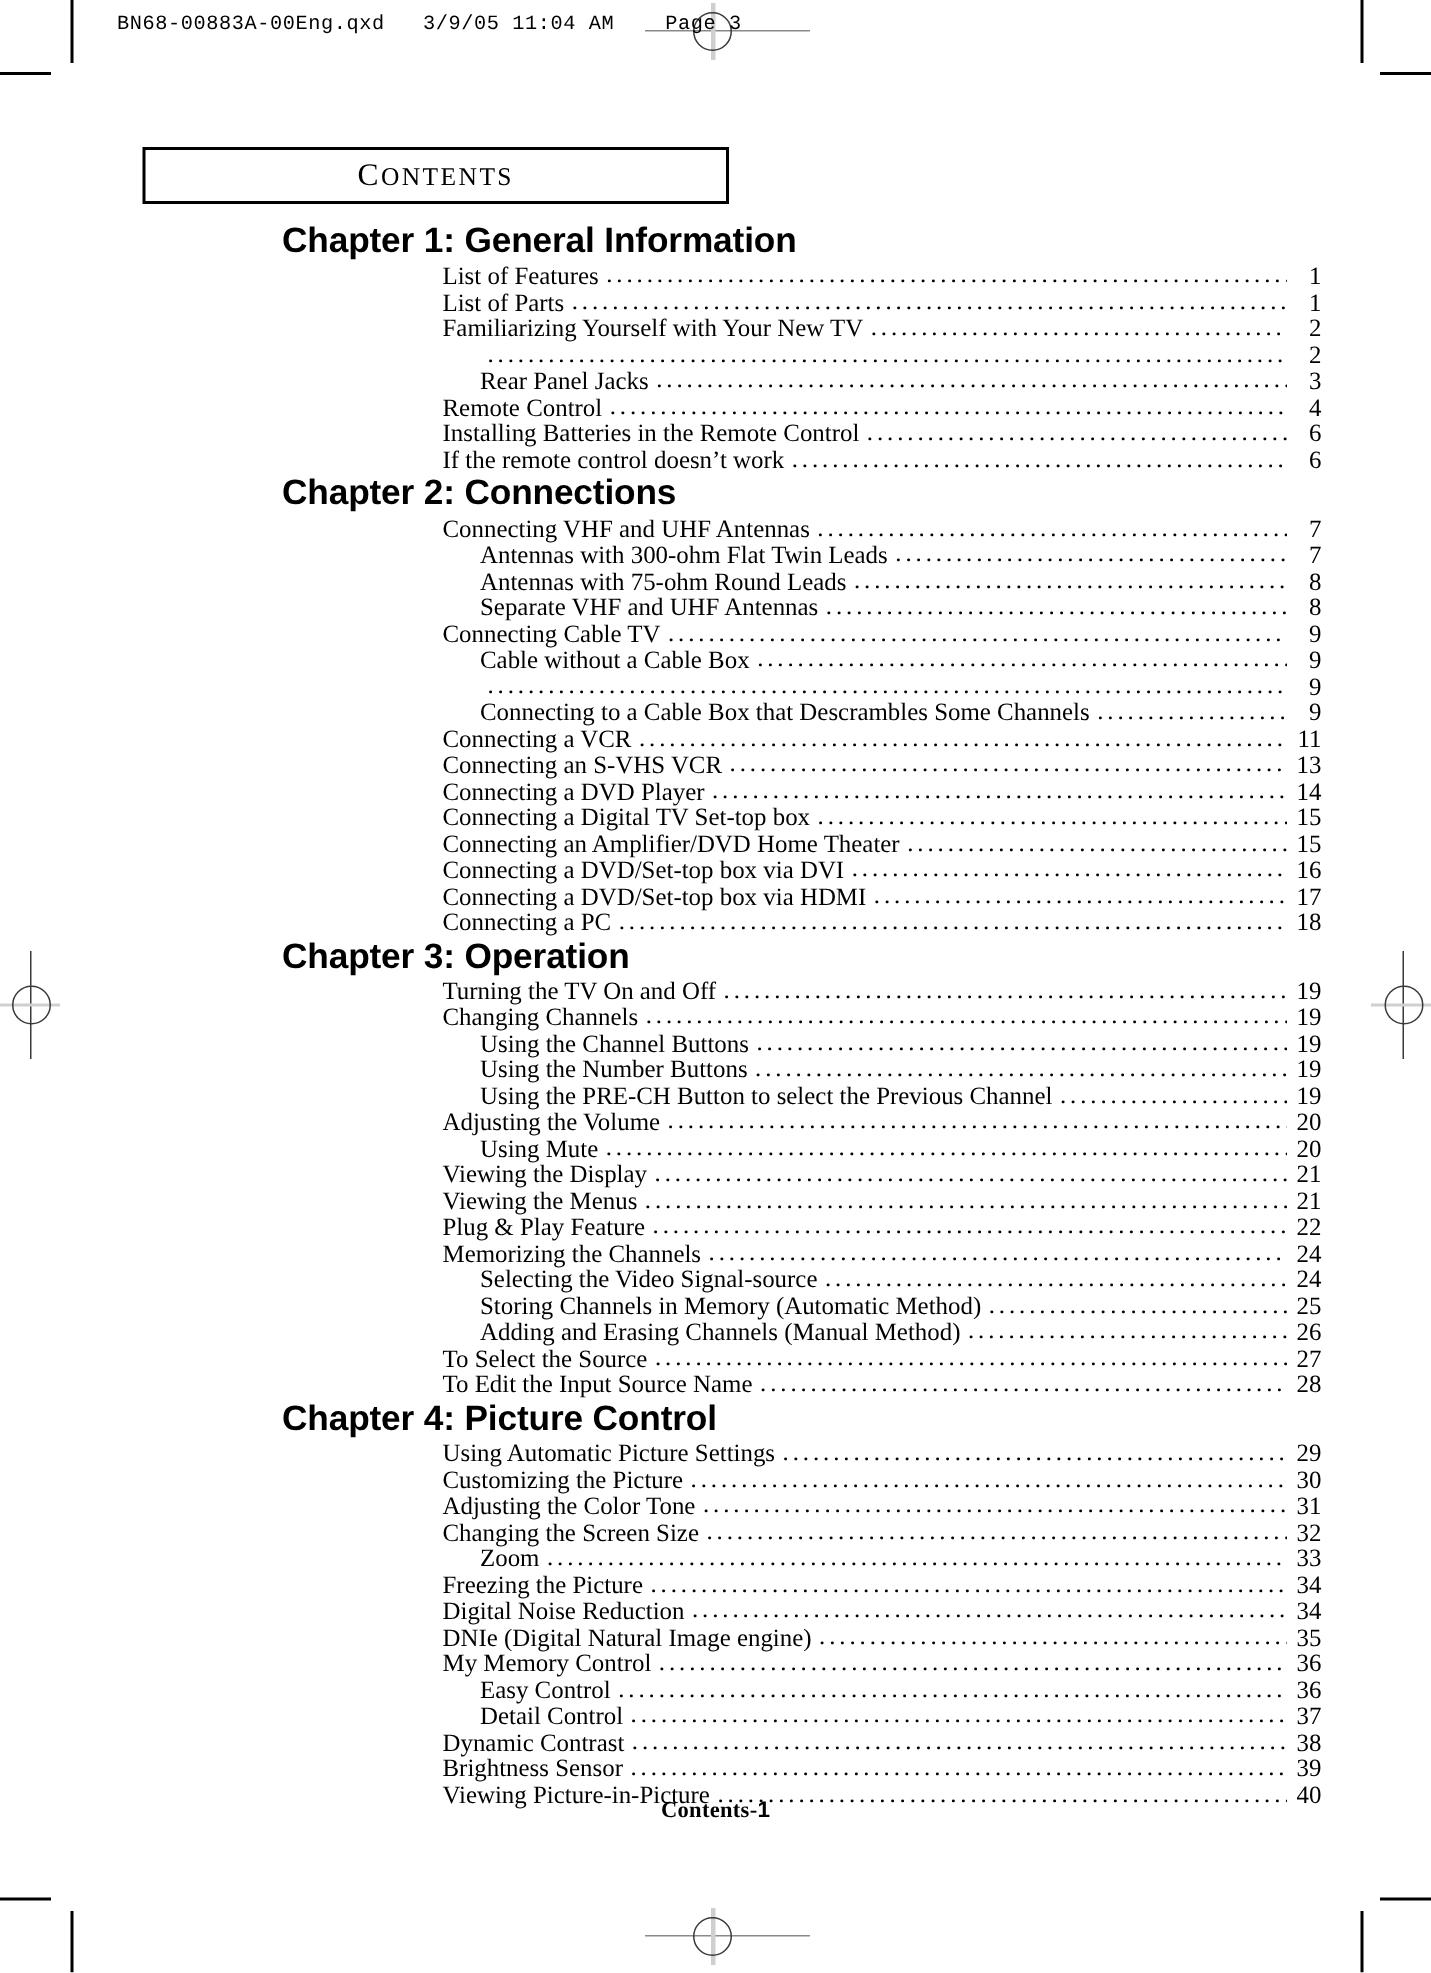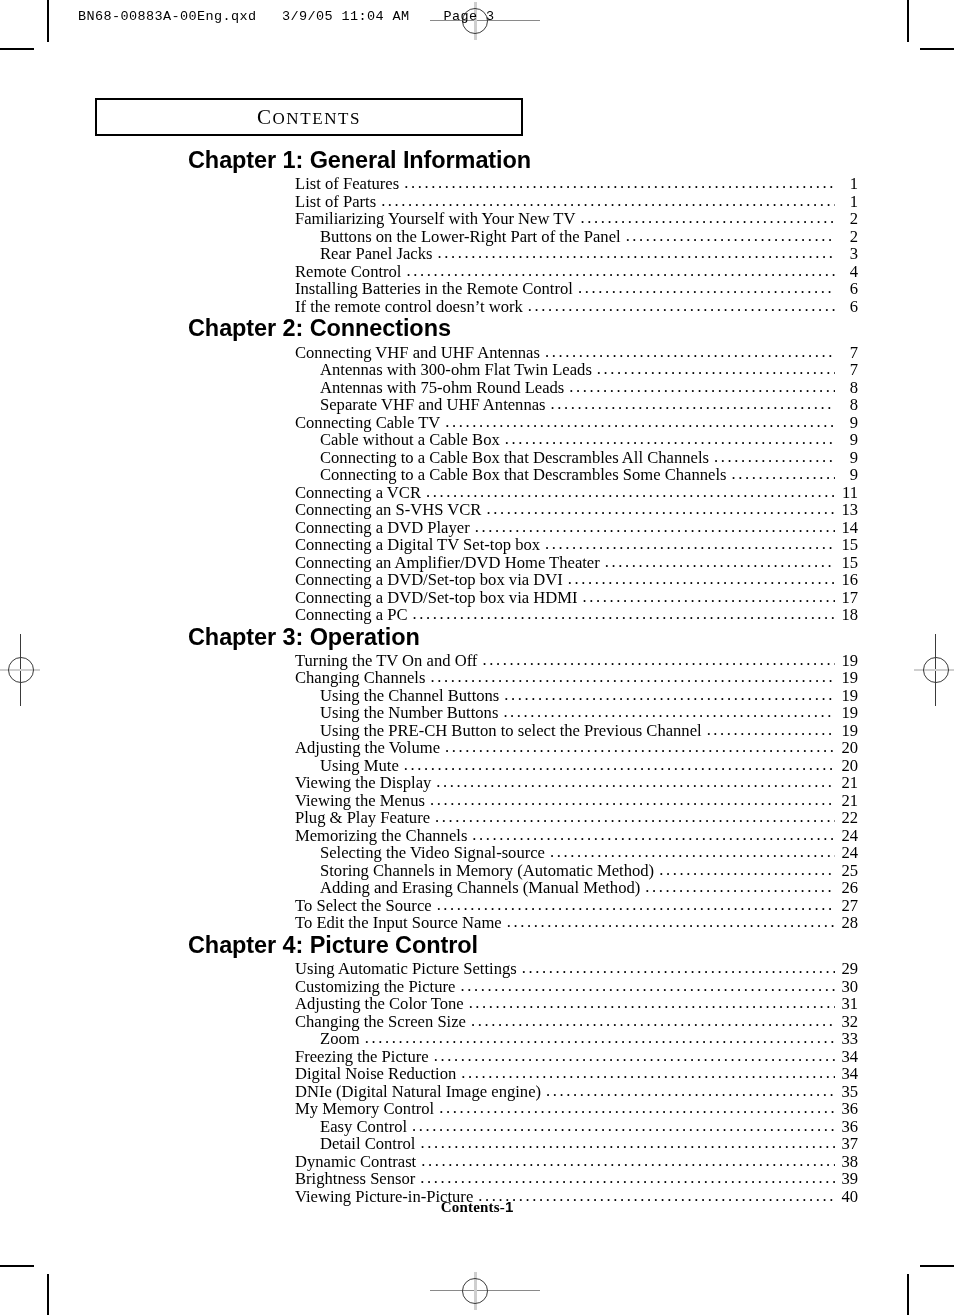--- a/index.html
+++ b/index.html
@@ -42,21 +42,21 @@
     letter-spacing: 0.4px;
     white-space: pre;
     color: #000;
     margin-left: 22px;
   }
 
   
   .contents-box {
     position: absolute;
     left: 95px; top: 98px;
-    width: 428px; height: 38px;
+    width: 391px; height: 38px;
     border: 2px solid #000;
     box-sizing: border-box;
   }
   .contents-title {
     position: absolute;
     left: 0; right: 0;
     top: 50%;
     transform: translateY(-50%);
     text-align: center;
     font-family: "Liberation Serif", serif;
@@ -80,21 +80,21 @@
     line-height: 1.16;
     color: #000;
   }
   .toc-entry {
     display: flex;
     align-items: flex-start;
     font-family: "Liberation Serif", serif;
     font-size: 16.6px;
     line-height: 17.5px;
     color: #000;
-    padding-right: 96px;
+    padding-right: 73px;
   }
   .toc-entry.lvl1 { padding-left: 295px; }
   .toc-entry.lvl2 { padding-left: 320px; }
 
   .toc-label { white-space: nowrap; }
   .toc-dots {
     flex: 1 1 auto;
     overflow: hidden;
     white-space: nowrap;
     margin: 0 2px 0 5px;
@@ -177,21 +177,20 @@
       <span class="toc-label">List of Parts</span>
       <span class="toc-dots">........................................................................................................................</span>
       <span class="toc-page">1</span>
     </div>
     <div class="toc-entry lvl1">
       <span class="toc-label">Familiarizing Yourself with Your New TV</span>
       <span class="toc-dots">........................................................................................................................</span>
       <span class="toc-page">2</span>
     </div>
     <div class="toc-entry lvl2">
-      <span class="toc-label">Buttons on the Lower-Right Part of the Panel</span>
       <span class="toc-dots">........................................................................................................................</span>
       <span class="toc-page">2</span>
     </div>
     <div class="toc-entry lvl2">
       <span class="toc-label">Rear Panel Jacks</span>
       <span class="toc-dots">........................................................................................................................</span>
       <span class="toc-page">3</span>
     </div>
     <div class="toc-entry lvl1">
       <span class="toc-label">Remote Control</span>
@@ -233,21 +232,20 @@
       <span class="toc-label">Connecting Cable TV</span>
       <span class="toc-dots">........................................................................................................................</span>
       <span class="toc-page">9</span>
     </div>
     <div class="toc-entry lvl2">
       <span class="toc-label">Cable without a Cable Box</span>
       <span class="toc-dots">........................................................................................................................</span>
       <span class="toc-page">9</span>
     </div>
     <div class="toc-entry lvl2">
-      <span class="toc-label">Connecting to a Cable Box that Descrambles All Channels</span>
       <span class="toc-dots">........................................................................................................................</span>
       <span class="toc-page">9</span>
     </div>
     <div class="toc-entry lvl2">
       <span class="toc-label">Connecting to a Cable Box that Descrambles Some Channels</span>
       <span class="toc-dots">........................................................................................................................</span>
       <span class="toc-page">9</span>
     </div>
     <div class="toc-entry lvl1">
       <span class="toc-label">Connecting a VCR</span>

